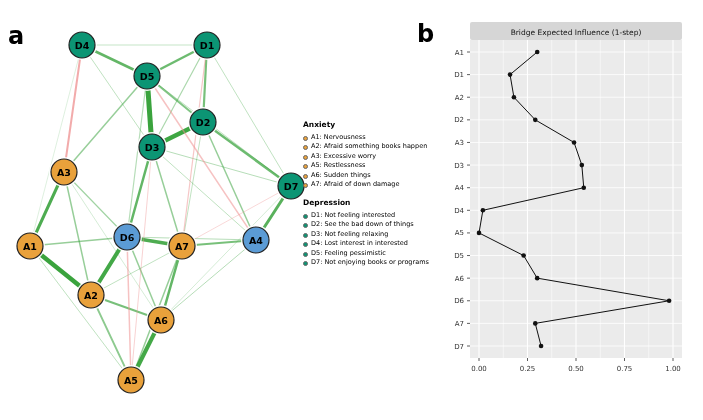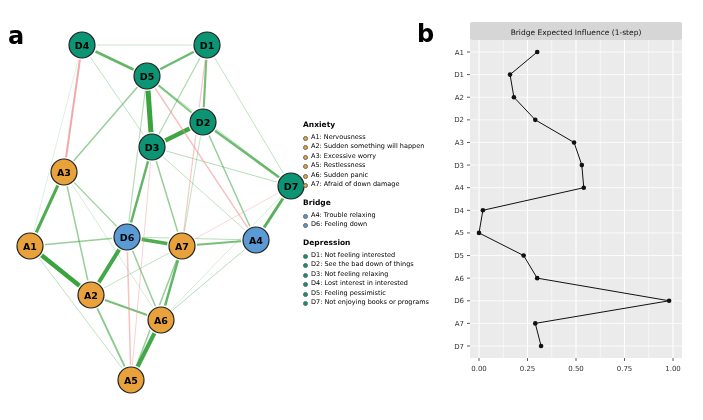--- a/index.html
+++ b/index.html
@@ -145,48 +145,37 @@
     </svg>
   <div id="legend">
       <div class="lg-group">
         <div class="lg-title">Anxiety</div>
         <div class="lg-item">
           <span class="lg-dot" style="background: rgb(233, 161, 59);"></span>
           <span class="lg-text">A1: Nervousness</span>
         </div>
         <div class="lg-item">
           <span class="lg-dot" style="background: rgb(233, 161, 59);"></span>
-          <span class="lg-text">A2: Sudden something will happen</span>
+          <span class="lg-text">A2: Afraid something books happen</span>
         </div>
         <div class="lg-item">
           <span class="lg-dot" style="background: rgb(233, 161, 59);"></span>
           <span class="lg-text">A3: Excessive worry</span>
         </div>
         <div class="lg-item">
           <span class="lg-dot" style="background: rgb(233, 161, 59);"></span>
           <span class="lg-text">A5: Restlessness</span>
         </div>
         <div class="lg-item">
           <span class="lg-dot" style="background: rgb(233, 161, 59);"></span>
-          <span class="lg-text">A6: Sudden panic</span>
+          <span class="lg-text">A6: Sudden things</span>
         </div>
         <div class="lg-item">
           <span class="lg-dot" style="background: rgb(233, 161, 59);"></span>
           <span class="lg-text">A7: Afraid of down damage</span>
-        </div>
-      </div>
-      <div class="lg-group">
-        <div class="lg-title">Bridge</div>
-        <div class="lg-item">
-          <span class="lg-dot" style="background: rgb(91, 155, 213);"></span>
-          <span class="lg-text">A4: Trouble relaxing</span>
-        </div>
-        <div class="lg-item">
-          <span class="lg-dot" style="background: rgb(91, 155, 213);"></span>
-          <span class="lg-text">D6: Feeling down</span>
         </div>
       </div>
       <div class="lg-group">
         <div class="lg-title">Depression</div>
         <div class="lg-item">
           <span class="lg-dot" style="background: rgb(12, 149, 116);"></span>
           <span class="lg-text">D1: Not feeling interested</span>
         </div>
         <div class="lg-item">
           <span class="lg-dot" style="background: rgb(12, 149, 116);"></span>

